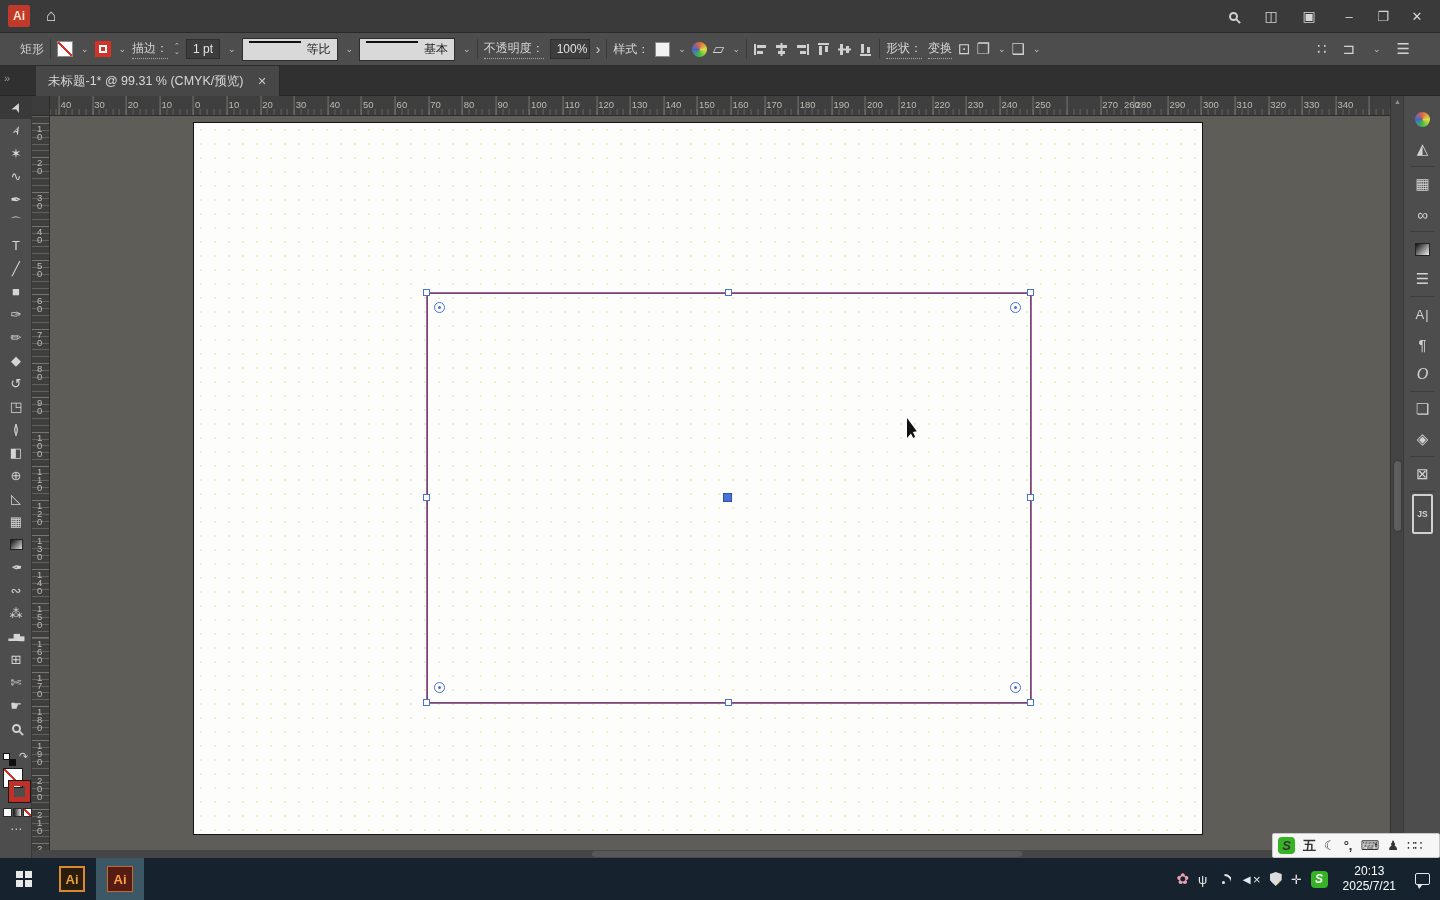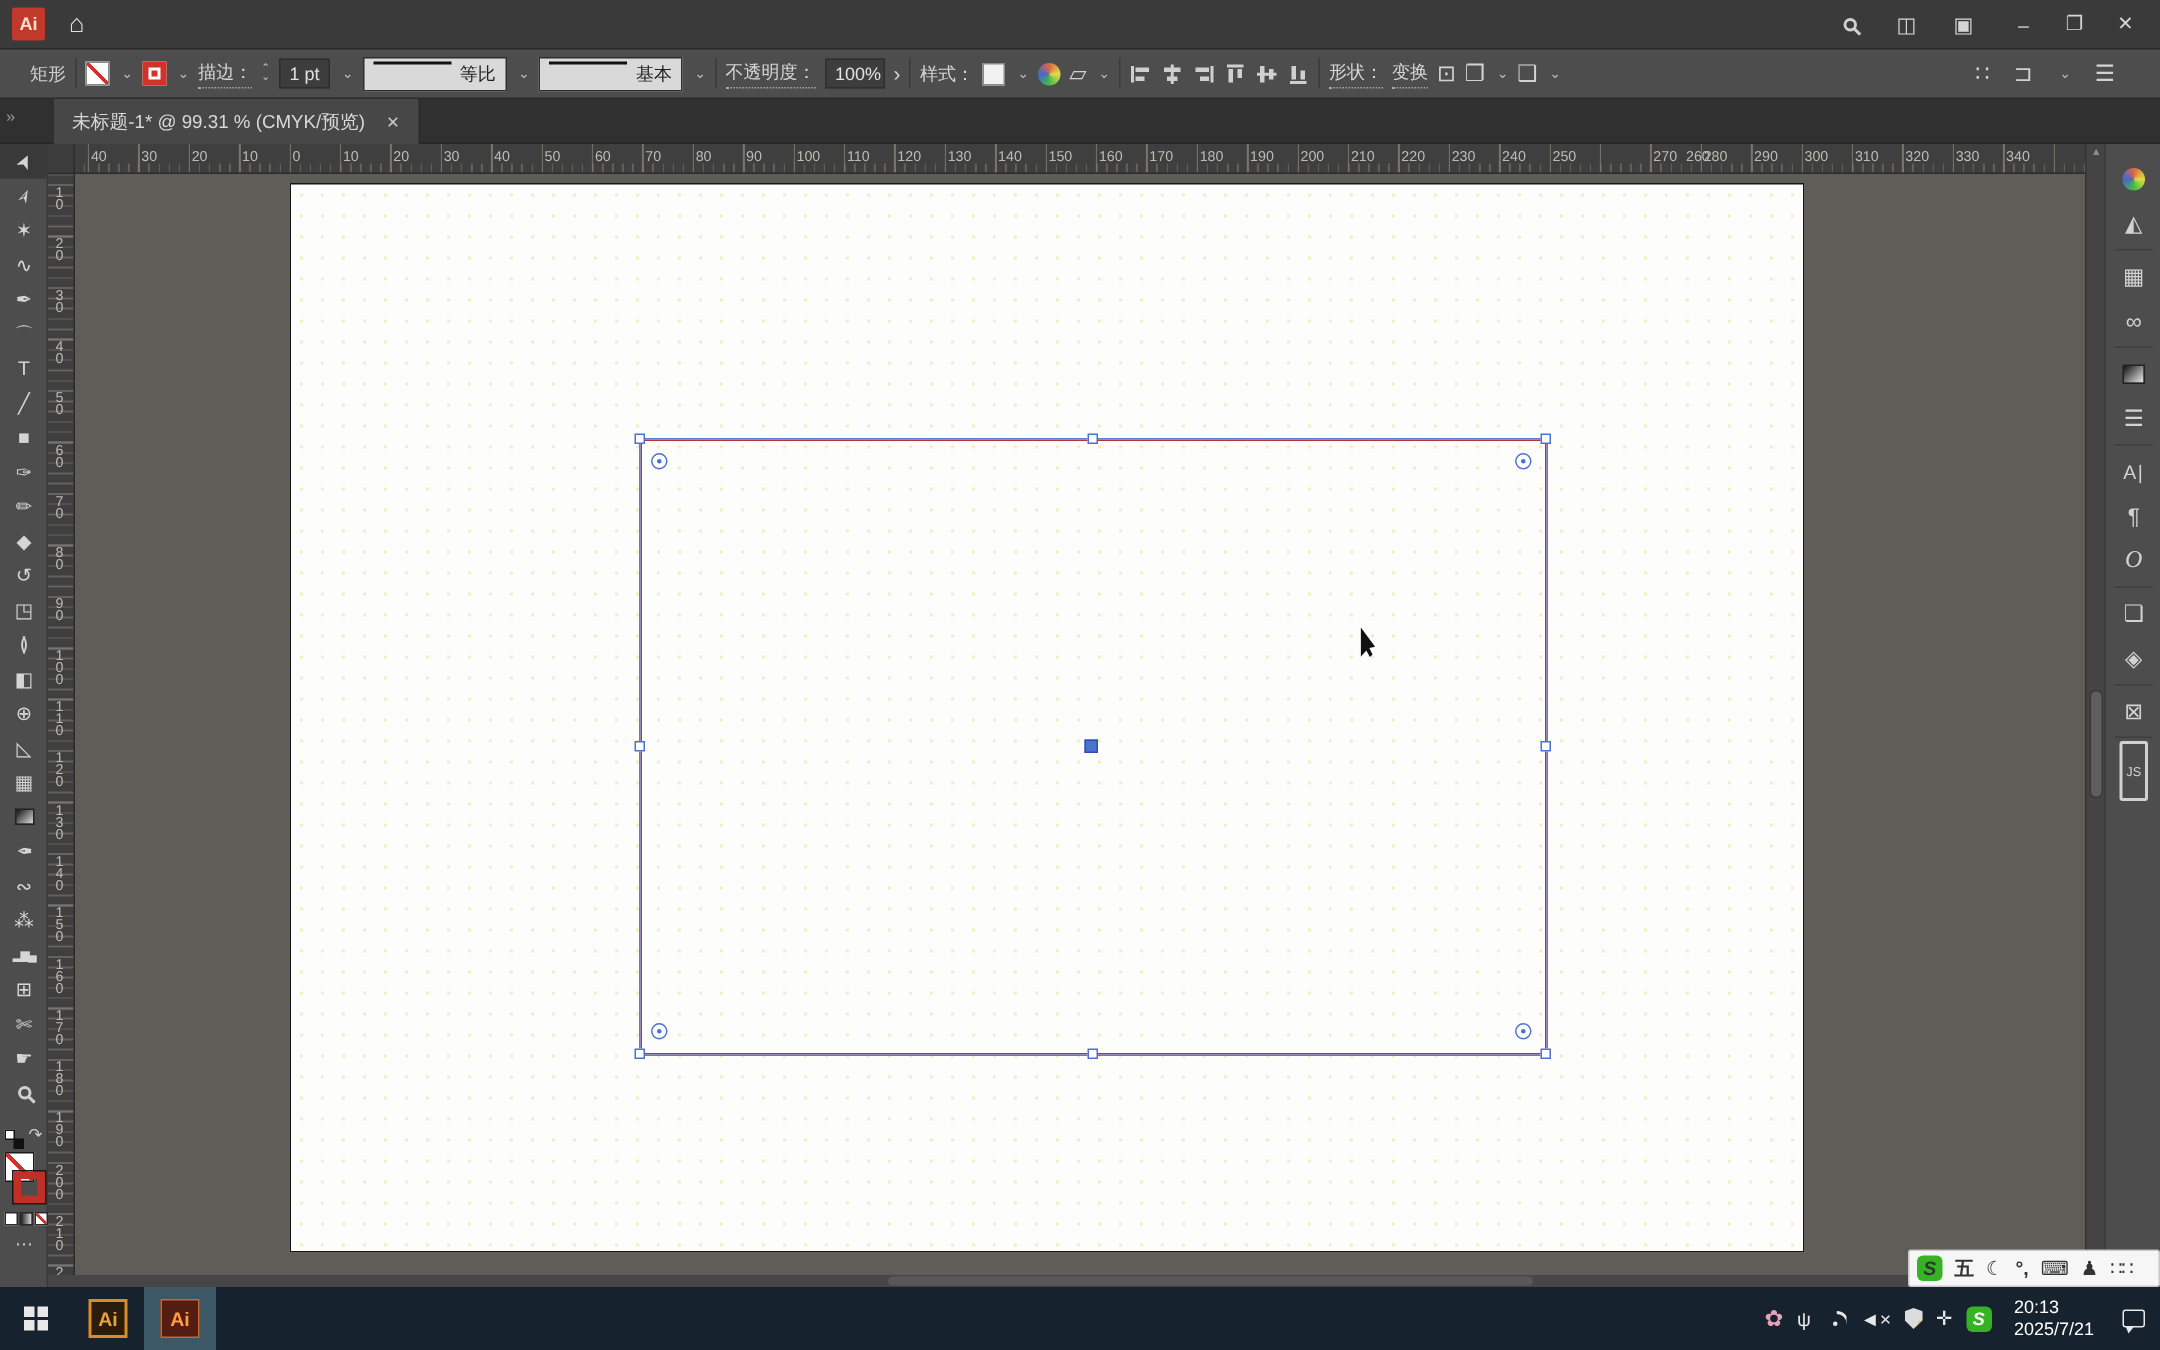--- a/index.html
+++ b/index.html
@@ -86,42 +86,42 @@
   #vthumb{position:absolute;left:2px;top:364px;width:9px;height:72px;background:#5e5e5e;border:1px solid #383838;border-radius:4px}
   #hscroll{left:32px;top:850px;width:1358px;height:8px;background:#464646}
   #hthumb{position:absolute;left:560px;top:1px;width:430px;height:6px;background:#585858;border-radius:3px}
   
   #dock{left:1403px;top:96px;width:37px;height:762px;background:#4d4d4d;border-left:1px solid #3a3a3a;padding-top:8px}
   .dock-icon{width:37px;height:30px;display:grid;place-items:center;color:#d2d2d2;font-size:15px}
   .dock-sep{width:25px;height:1px;background:#3e3e3e;margin:2px auto}
   .dock-icon .grad{display:inline-block;width:15px;height:13px;background:linear-gradient(135deg,#111,#eee);border:1px solid #222}
   .dock-icon .conic{width:15px;height:15px}
   .dock-icon .ital{font-style:italic;font-family:"Liberation Serif",serif;font-size:16px}
-  .dock-icon .jsbox{border:2px solid #d0d0d0;border-radius:2px;font-size:8.5px;font-weight:normal;padding:13px 3px}
+  .dock-icon .jsbox{border:2px solid #d0d0d0;border-radius:2px;font-size:8.5px;font-weight:bold;padding:13px 3px}
   .dock-icon .achar{font-size:13px;letter-spacing:1px}
   
   #taskbar{left:0;top:858px;width:1440px;height:42px;background:#16222e;display:flex;align-items:center}
   #start-button{width:48px;height:42px;display:grid;place-items:center}
   .winlogo{display:grid;grid-template-columns:7px 7px;grid-template-rows:7px 7px;gap:1.5px}
   .winlogo i{background:#e8e8e8}
   .taskapp{width:48px;height:42px;display:grid;place-items:center}
   .taskapp .aiicon{width:26px;height:26px;display:grid;place-items:center;font-weight:bold;font-size:13px}
   .taskapp.pinned .aiicon{background:#2a1d0d;border:2px solid #d98b2b;color:#e8a33d}
   .taskapp.active{background:#3c5766}
   .taskapp.active .aiicon{background:#541c12;border:1px solid #c96a28;color:#ff9e40}
   #tray{margin-left:auto;display:flex;align-items:center;gap:9px;padding-right:10px;color:#e8e8e8}
   .tray-icon{font-size:13px;color:#e8e8e8;text-align:center}
   .tray-icon.pink{color:#e8a0b4;font-size:15px}
   .wifi{display:inline-block;width:15px;height:11px;position:relative;overflow:hidden}
   .wifi::before{content:'';position:absolute;left:0;top:0;width:13px;height:13px;border:2px solid #e8e8e8;border-radius:50%;border-color:#e8e8e8 transparent transparent transparent;transform:rotate(45deg)}
   .wifi::after{content:'';position:absolute;left:6px;top:7px;width:3px;height:3px;background:#e8e8e8;border-radius:50%}
   .shield{display:inline-block;width:12px;height:14px;background:#dcdcdc;clip-path:polygon(50% 0,100% 15%,100% 58%,50% 100%,0 58%,0 15%);position:relative}
   .shield::after{content:'';position:absolute;right:-2px;bottom:-1px;width:0;height:0;border-left:4px solid transparent;border-right:4px solid transparent;border-bottom:7px solid #f0b41e}
   .slogo{display:grid;place-items:center;width:17px;height:17px;background:#35b324;color:#fff;border-radius:4px;font-weight:bold;font-style:italic;font-size:12px}
-  #clock{text-align:left;font-size:12px;line-height:15px;color:#fff;padding:0 6px}
+  #clock{text-align:center;font-size:12px;line-height:15px;color:#fff;padding:0 6px}
   .bubble{display:inline-block;width:15px;height:12px;border:1.5px solid #e8e8e8;border-radius:2px;position:relative;margin-left:4px}
   .bubble::after{content:'';position:absolute;left:1px;bottom:-5px;border-left:2px solid transparent;border-right:4px solid transparent;border-top:5px solid #e8e8e8}
   
   #imebar{left:1272px;top:833px;width:168px;height:25px;background:#f6f6f6;border:1px solid #c8c8c8;border-radius:2px;display:flex;align-items:center;gap:8px;padding:0 5px;z-index:5}
   .ime-item{color:#333;font-size:13px;font-weight:bold}
   .ime-item.slogo{font-size:13px}
   .ime-item.dots{letter-spacing:-1px;font-weight:normal}
 </style>
 </head>
 <body>

